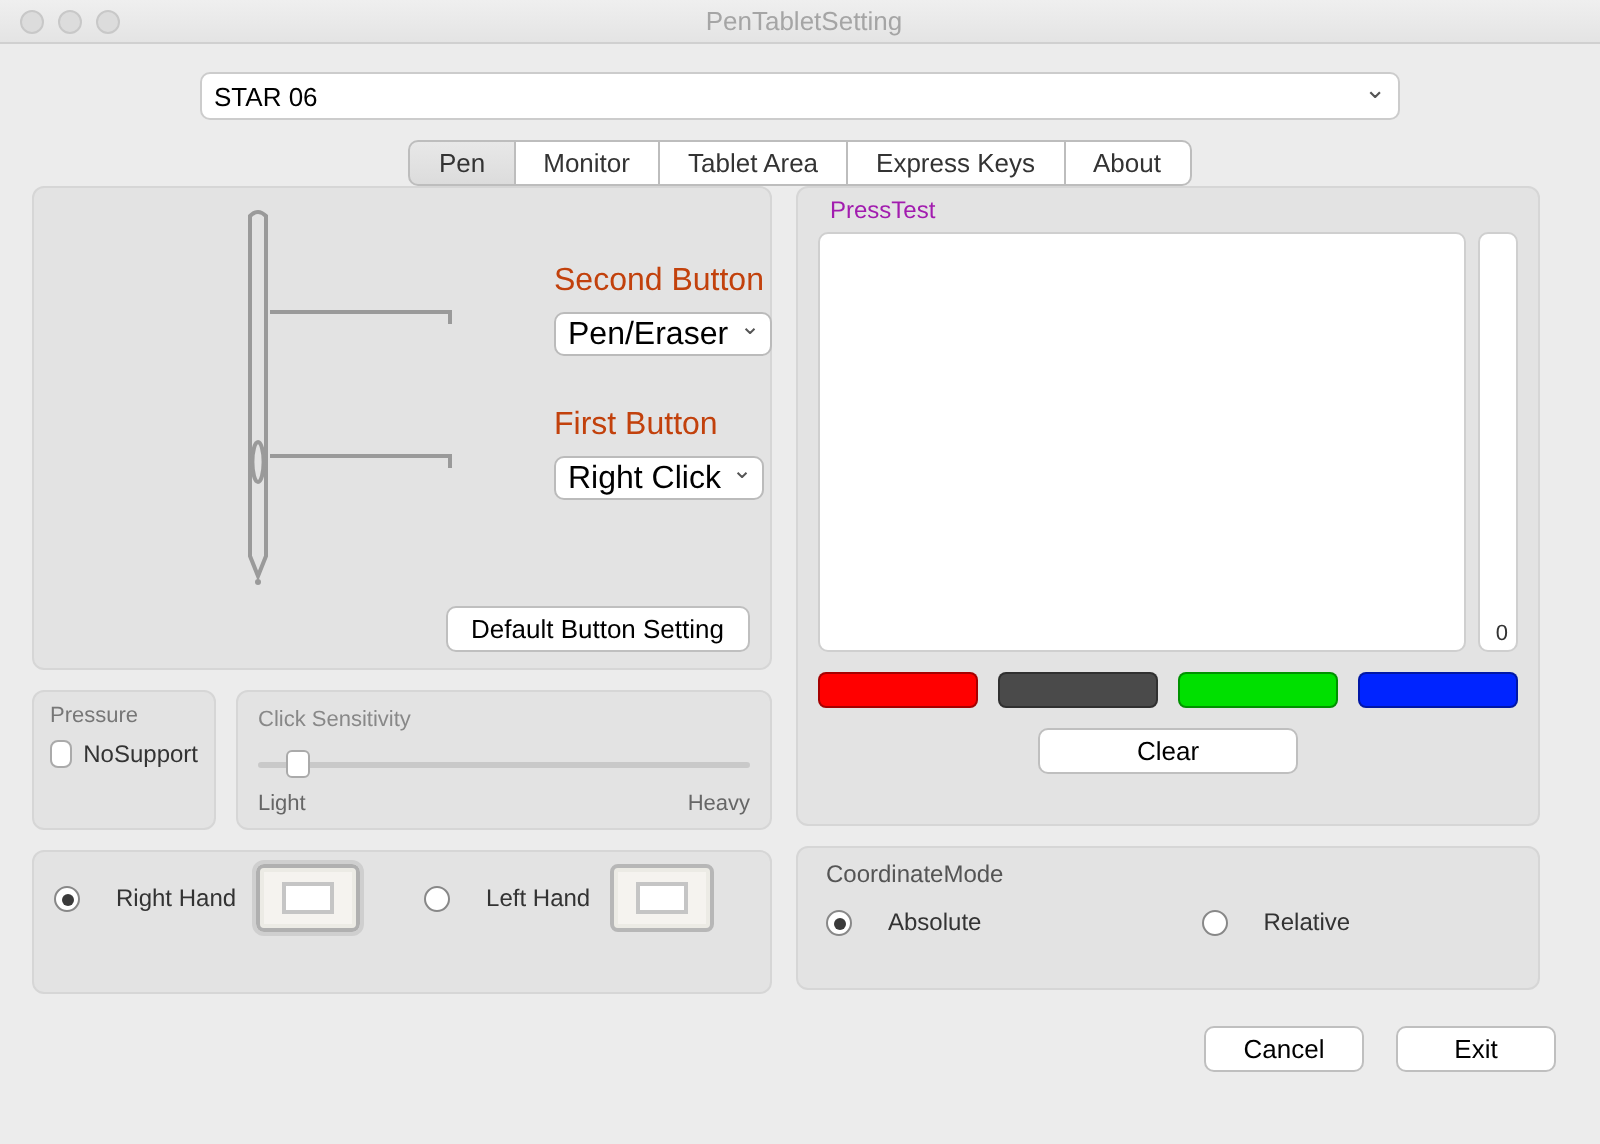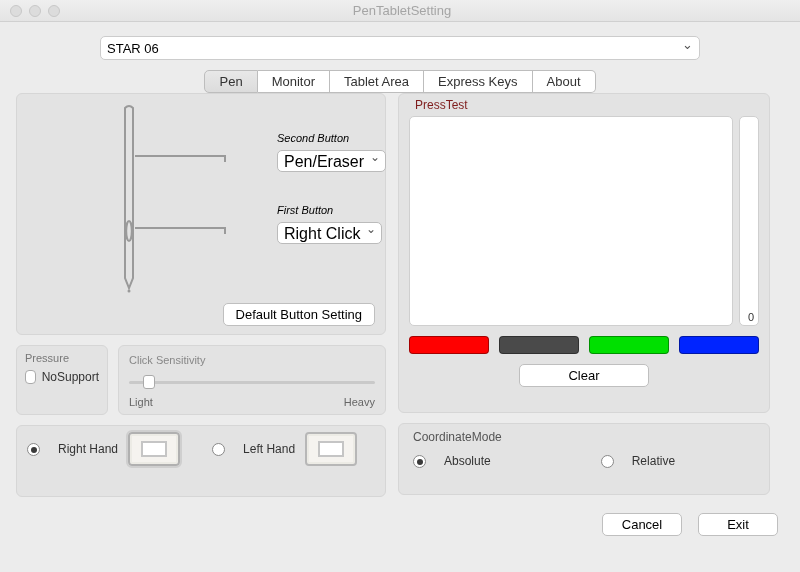--- a/index.html
+++ b/index.html
@@ -34,33 +34,33 @@
     font-size:13px; cursor:pointer;
   }
   .tab:first-child { border-radius: 5px 0 0 5px; }
   .tab:last-child { border-radius: 0 5px 5px 0; }
   .tab + .tab { border-left: none; }
   .tab.active { background: linear-gradient(#e8e8e8,#dcdcdc); }
   .main-grid { display:grid; grid-template-columns: 370px 372px; gap: 12px; }
   .panel { background:#e3e3e3; border:1px solid #d6d6d6; border-radius:6px; padding:10px 10px 10px 10px; }
   .pen-panel { height: 242px; position: relative; }
   .pen-svg { position:absolute; left: 8px; top: 6px; }
-  .label-s { font-size:11px; color:#000000;font-style:italic; }
+  .label-s { font-size:16px; color:#c2410c; }
   .combo-wrap { position: relative; display:inline-block; }
   .combo-wrap select { height:22px; border:1px solid #bbb; border-radius:5px; background:#fff; padding:0 20px 0 6px; font-size:16px; appearance:none; min-width:100px; }
   .combo-wrap::after { content:"⌄"; position:absolute; right:6px; top:0; color:#555; pointer-events:none; font-size:12px; }
   .sb-area { position:absolute; left: 260px; top: 38px; }
   .fb-area { position:absolute; left: 260px; top: 110px; }
   .default-btn-wrap { position:absolute; right:10px; bottom:8px; }
   .btn {
     background:#fff; border:1px solid #bfbfbf; border-radius:5px;
     padding: 3px 12px; font-size:13px; cursor:pointer;
   }
   .right-top { height: 320px; }
-  .press-title { margin: -6px 0 4px 6px; color:#7f1d1d; font-size:12px;}
+  .press-title { margin: -6px 0 4px 6px; color:#a21caf; font-size:12px;}
   .press-area { display:flex; gap:6px; }
   .press-canvas { flex:1; height: 210px; background:#fff; border:1px solid #cfcfcf; border-radius:5px; }
   .press-bar { width:20px; background:#fff; border:1px solid #cfcfcf; border-radius:5px; position:relative; }
   .press-val { position:absolute; bottom:2px; right:4px; font-size:11px; color:#333; }
   .color-row { display:flex; gap:10px; margin-top:10px; }
   .color-swatch { flex:1; height:18px; border:1px solid rgba(0,0,0,0.35); border-radius:4px; cursor:pointer; }
   .clear-row { display:flex; justify-content:center; margin-top:10px; }
   .clear-btn { width:130px; }
   .sens-panel { padding:8px 10px 6px; }
   .sens-title { font-size:11px; color:#888; margin-bottom:6px; }

